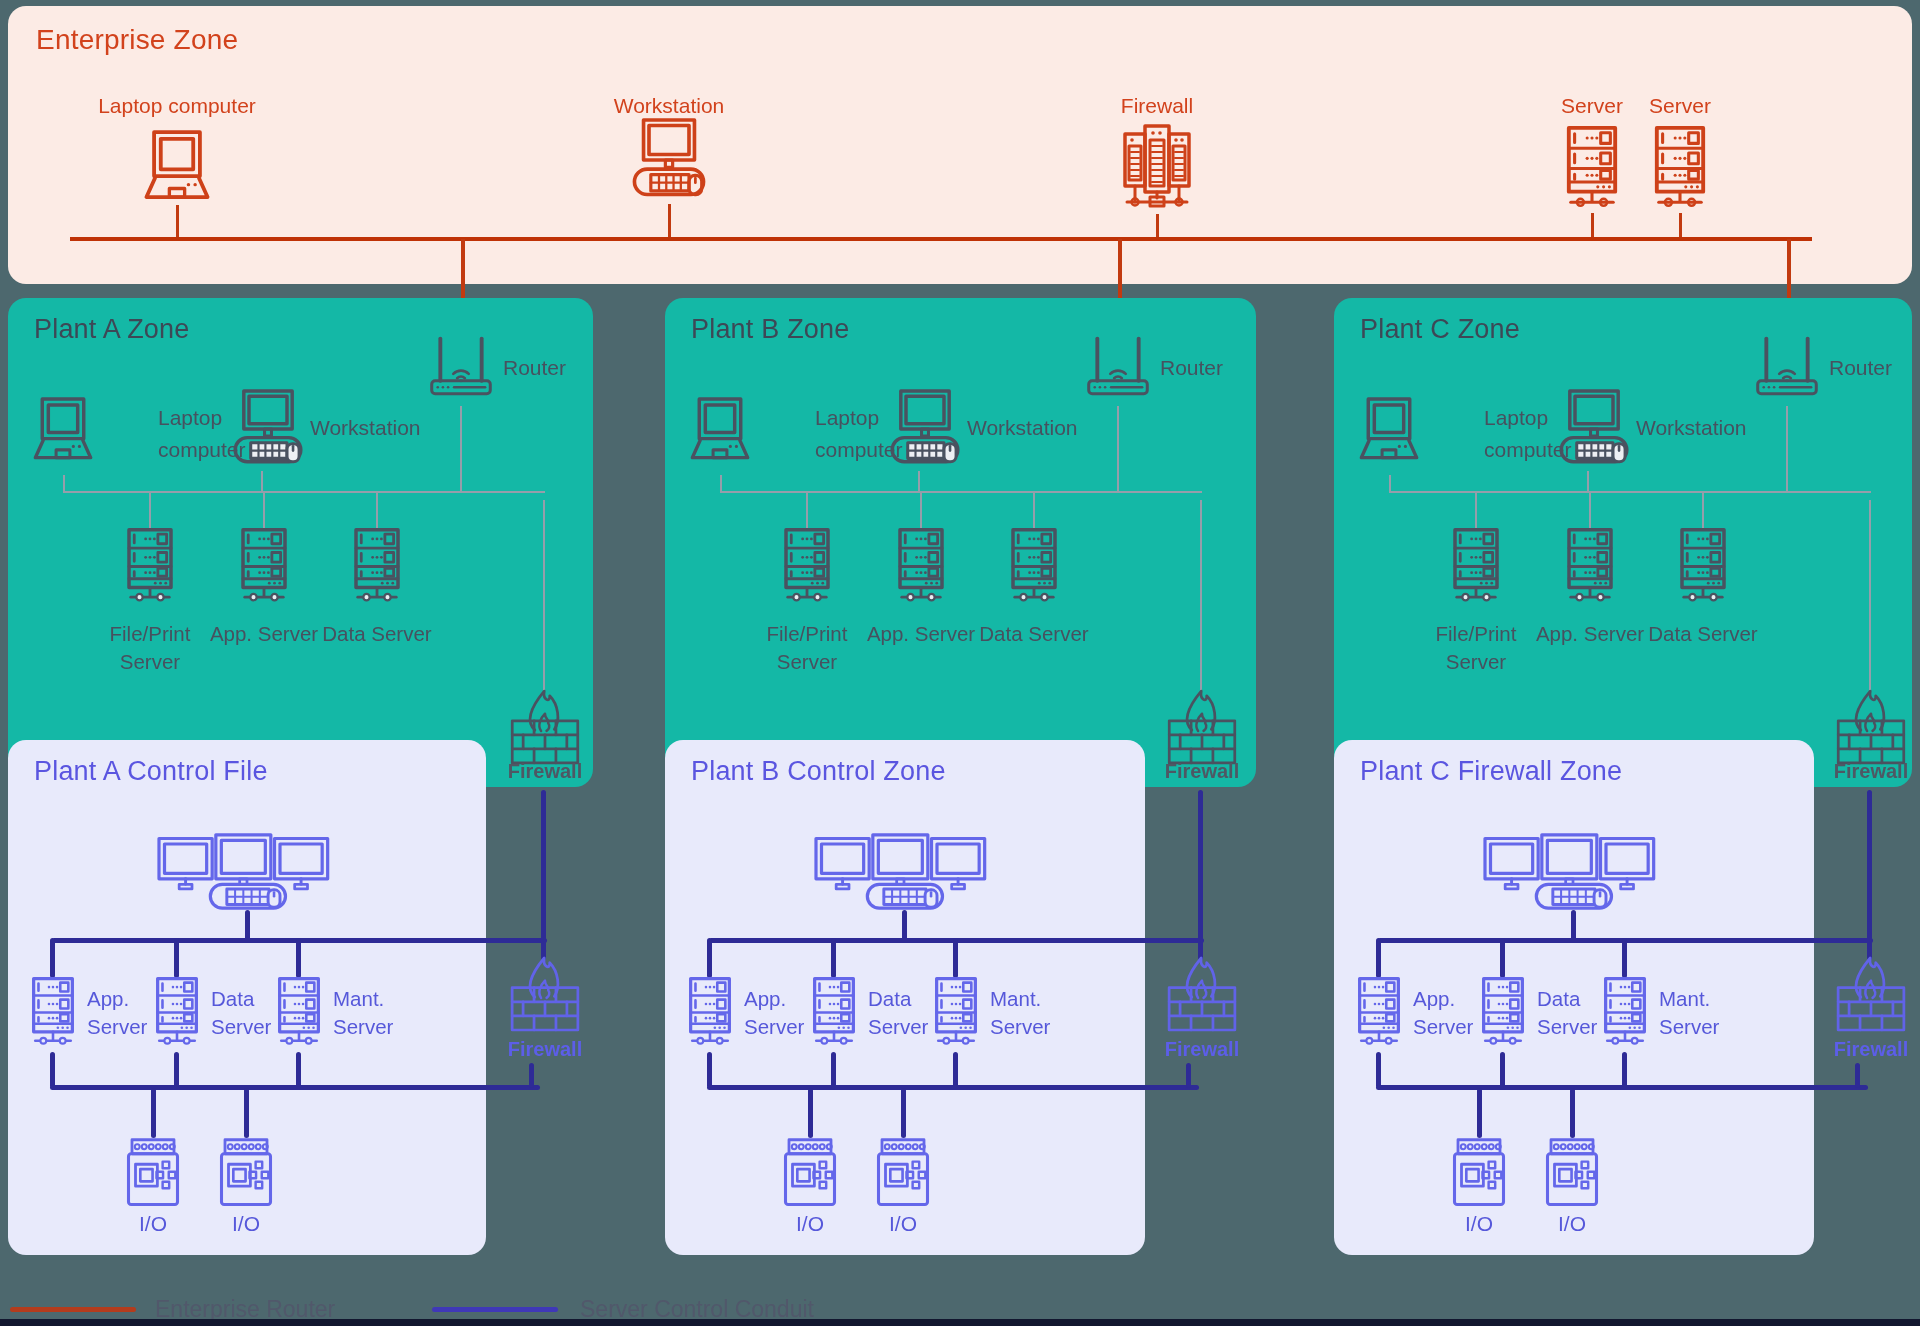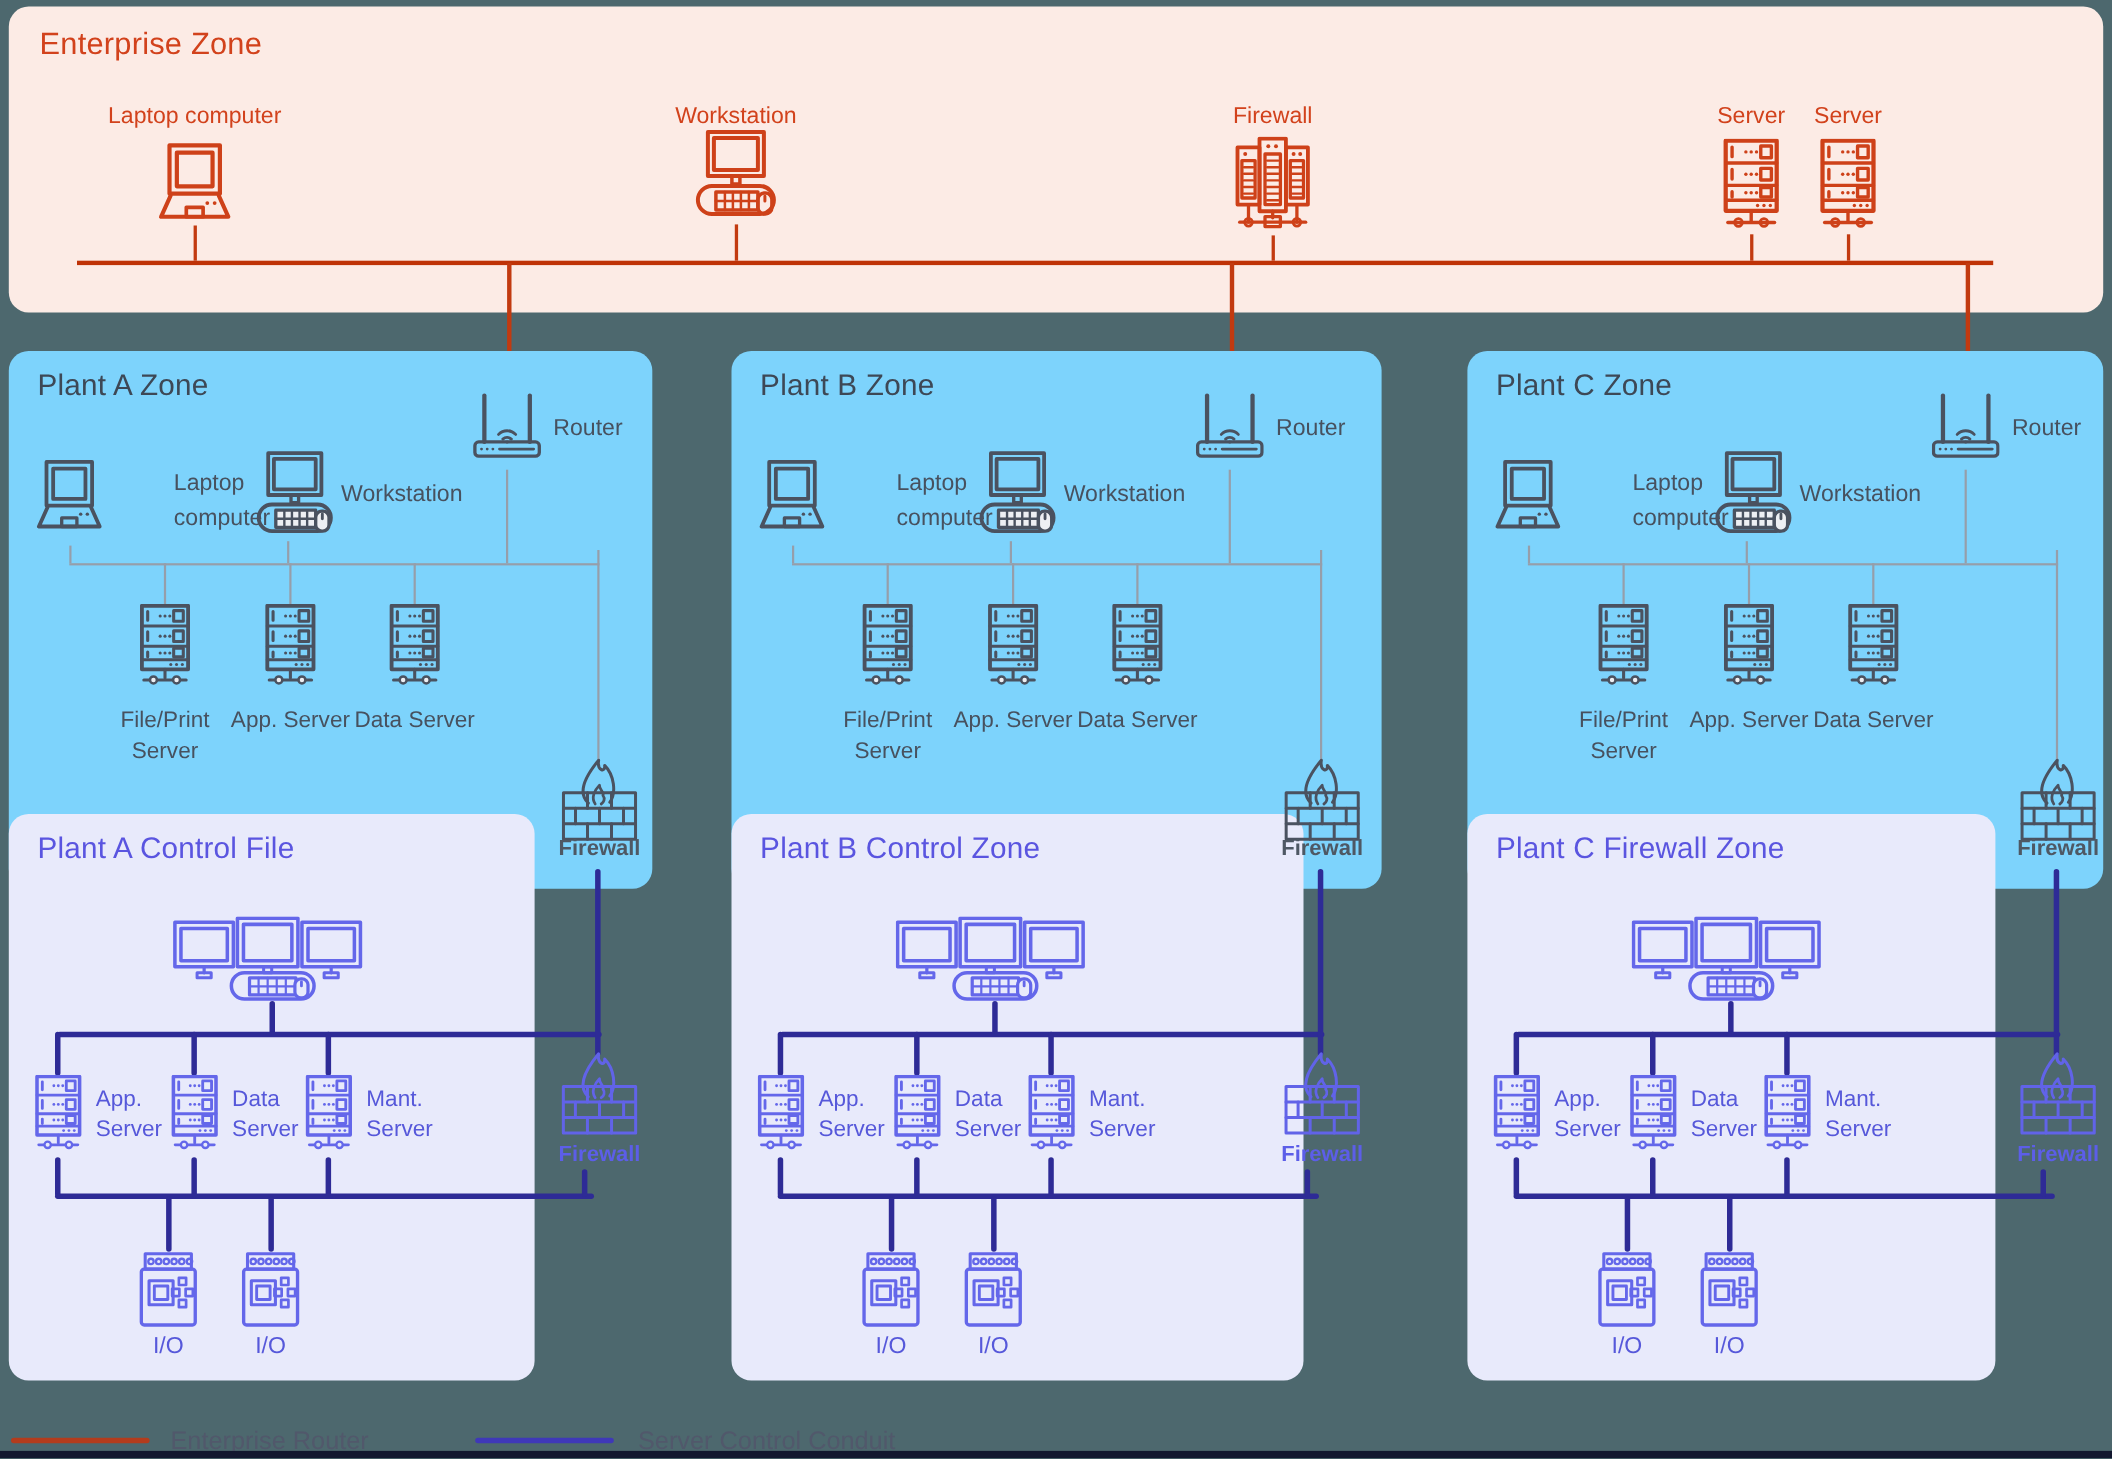--- a/index.html
+++ b/index.html
@@ -1,20 +1,20 @@
 <!DOCTYPE html>
 <html><head>
 <meta charset="utf-8">
 <style>
   html,body{margin:0;padding:0;background:#4d686e;}
   #stage{position:relative;width:1920px;height:1326px;background:#4d686e;overflow:hidden;
          font-family:"Liberation Sans", sans-serif;}
   .panel{position:absolute;border-radius:18px;}
   .panel.enterprise{left:8px;top:6px;width:1904px;height:278px;background:#fcebe5;}
-  .panel.plant{top:319px;height:489px;background:#7dd3fc;}
+  .panel.plant{top:298px;height:489px;background:#14b8a6;}
   .panel.control{top:740px;height:515px;background:#e8eafb;}
   .zone-title{position:absolute;font-weight:normal;font-size:27px;letter-spacing:.2px;}
   .enterprise .zone-title{left:28px;top:18px;color:#d2421c;font-size:28px;}
   .plant .zone-title{left:26px;top:16px;color:#3d4856;}
   .control .zone-title{left:26px;top:16px;color:#5a55e0;}
 
   .dev-label{position:absolute;font-size:21px;color:#d2421c;text-align:center;transform:translateX(-50%);white-space:nowrap;}
   .slate{color:#47515f;}
 
   .icon{position:absolute;}
@@ -405,21 +405,21 @@
       </div>
     <div class="icon ct-ic" style="left:210px;top:398px;--icon-bg:#e8eafb;">
         <svg class="ic" width="56" height="70">
           <use href="#sym-io"></use>
         </svg>
       </div>
     <div class="io-label" style="left:145px;top:472px;">I/O</div>
     <div class="io-label" style="left:238px;top:472px;">I/O</div>
   </div>
 
-  <div class="panel control" style="left:665px;width:520px;">
+  <div class="panel control" style="left:665px;width:480px;">
     <div class="zone-title">Plant B Control Zone</div>
     <div class="icon ct-ic" style="left:149px;top:93px;--icon-bg:#e8eafb;">
         <svg class="ic" width="180" height="77">
           <use href="#sym-hmi"></use>
         </svg>
       </div>
     <div class="vline ind-v" style="left:237px;top:170px;height:32px;"></div>
     <div class="hline ind-h" style="left:44px;top:198px;width:495px;"></div>
     <div class="vline ind-v" style="left:42px;top:198px;height:40px;"></div>
     <div class="vline ind-v" style="left:166px;top:198px;height:40px;"></div>

